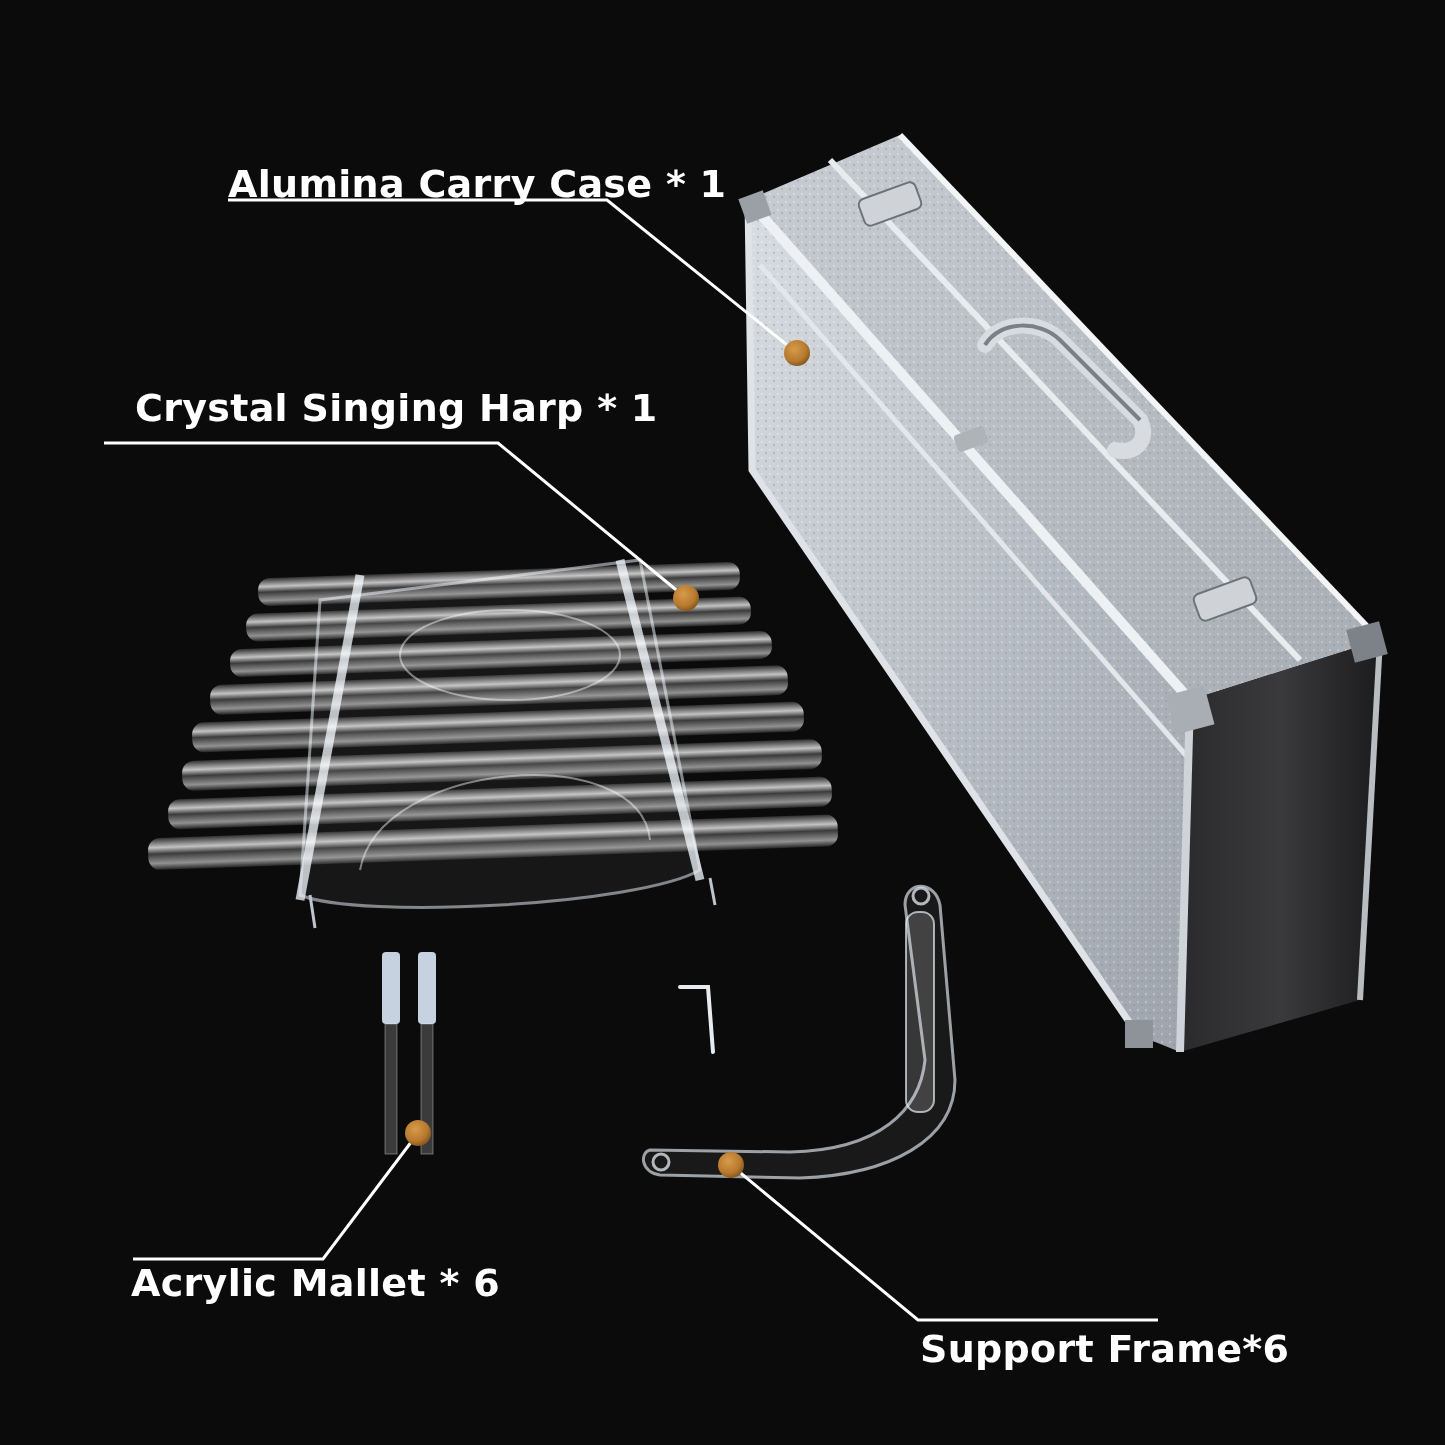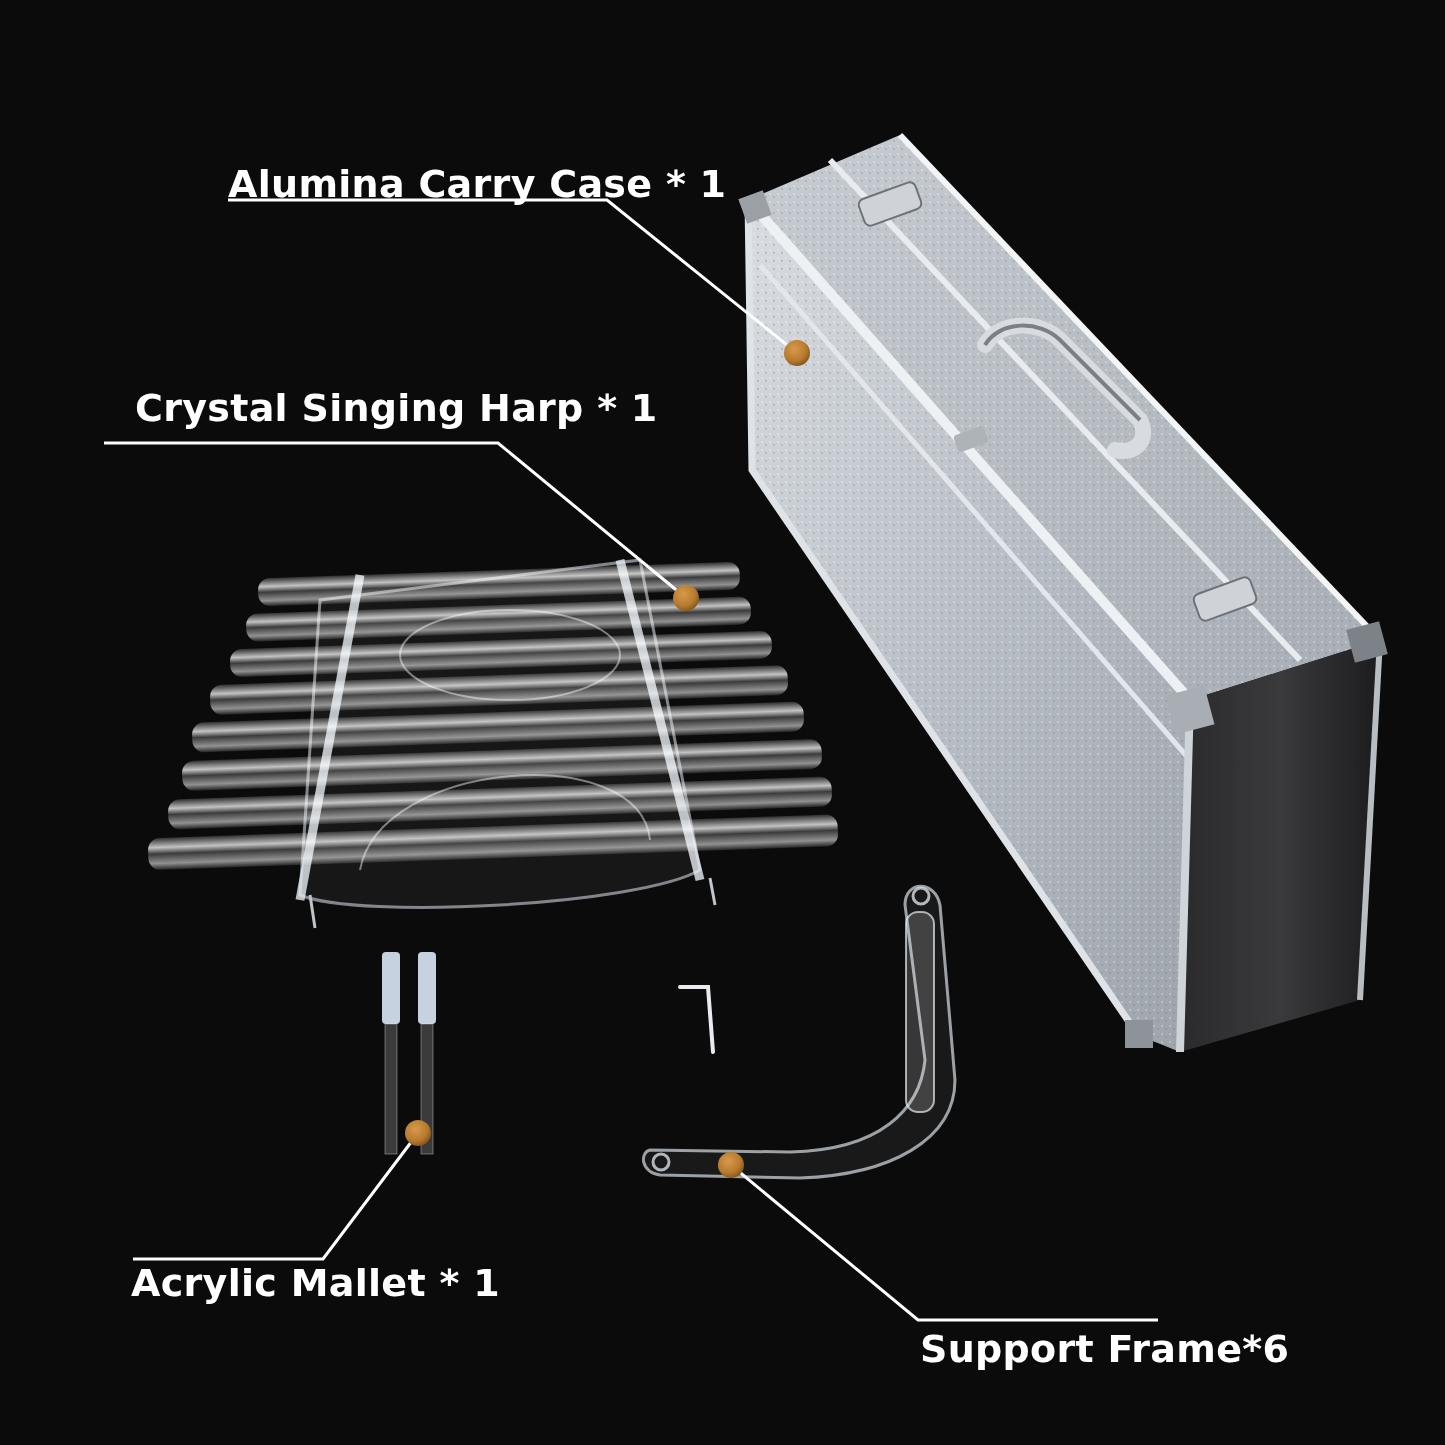--- a/index.html
+++ b/index.html
@@ -146,14 +146,14 @@
   <g>
     <circle cx="797" cy="353" r="13" fill="url(#dot)"></circle>
     <circle cx="686" cy="598" r="13" fill="url(#dot)"></circle>
     <circle cx="418" cy="1133" r="13" fill="url(#dot)"></circle>
     <circle cx="731" cy="1165" r="13" fill="url(#dot)"></circle>
   </g>
 </svg>
 
 <div id="lbl-case" class="label">Alumina Carry Case * 1</div>
 <div id="lbl-harp" class="label">Crystal Singing Harp * 1</div>
-<div id="lbl-mallet" class="label">Acrylic Mallet * 1</div>
+<div id="lbl-mallet" class="label">Acrylic Mallet * 6</div>
 <div id="lbl-frame" class="label">Support Frame*6</div>
 
 </body></html>

